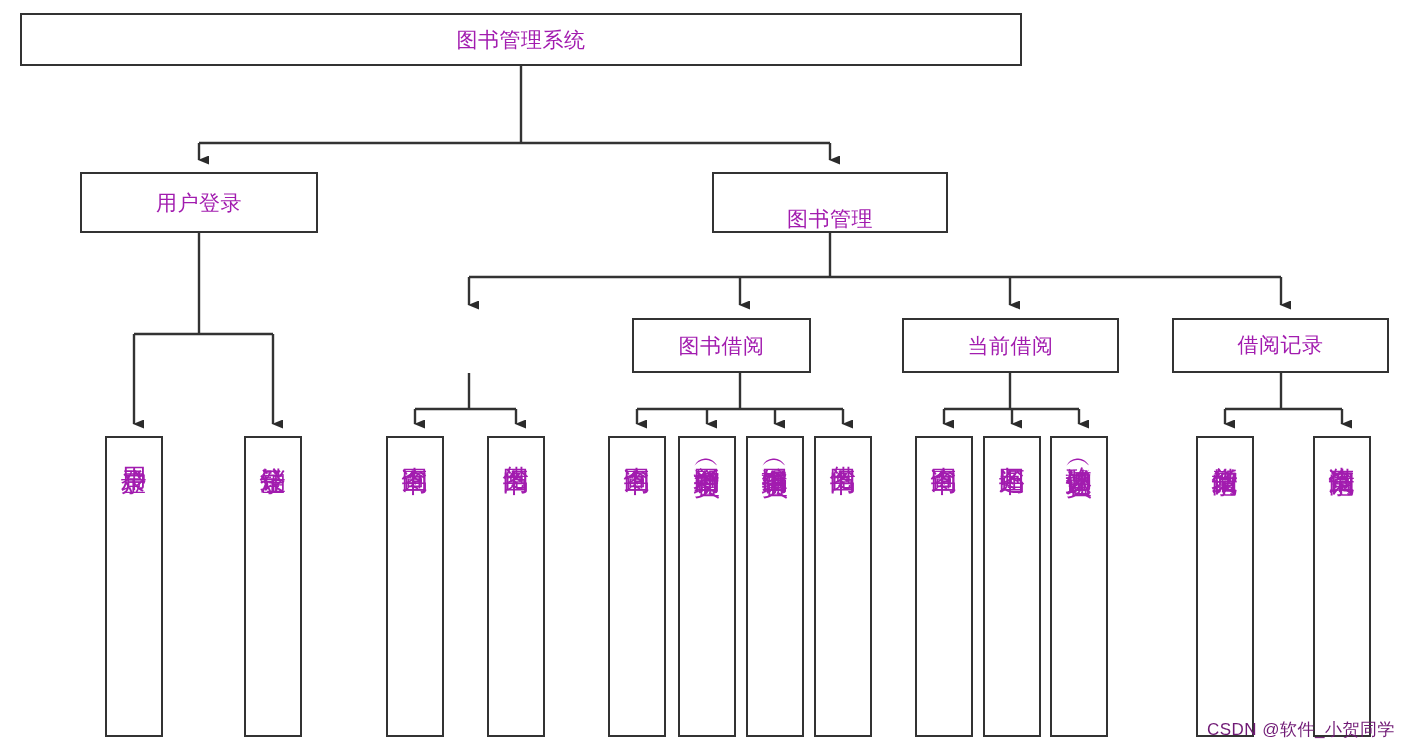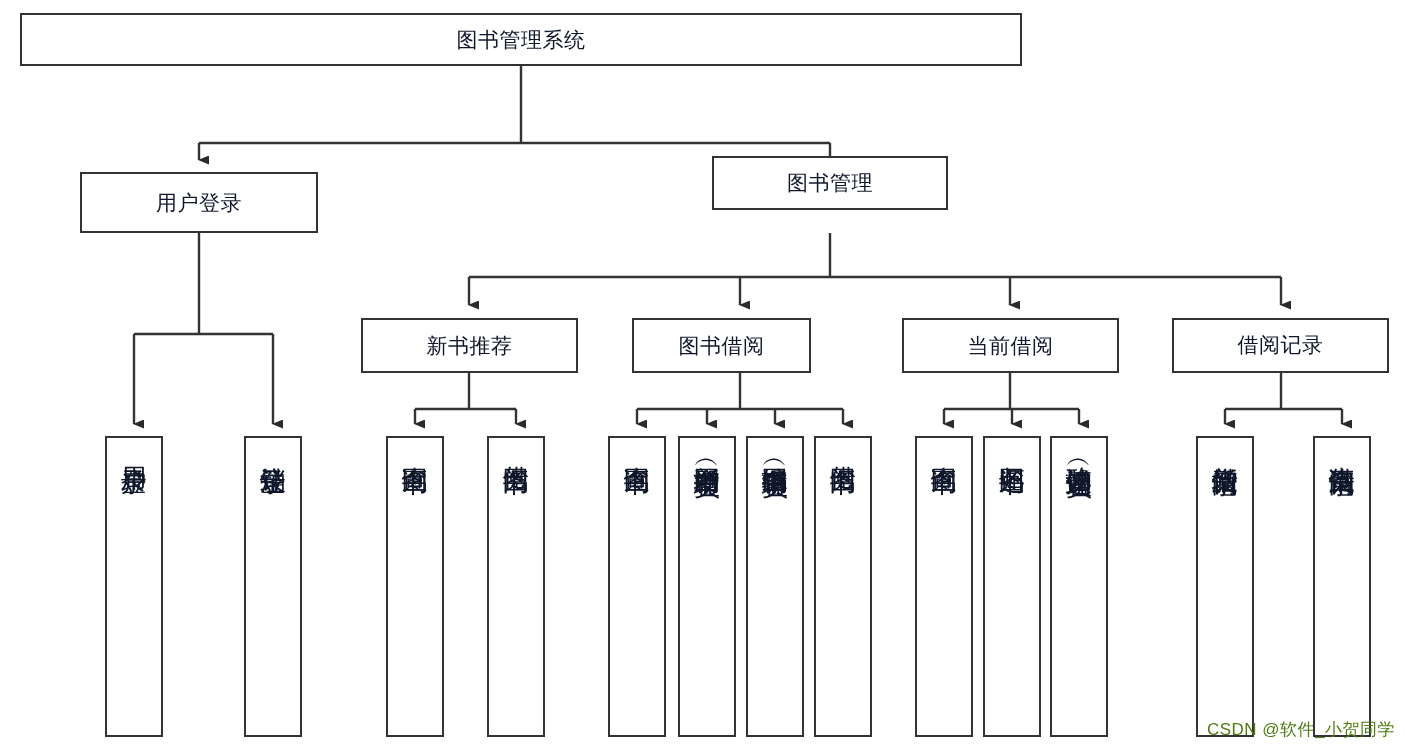--- a/index.html
+++ b/index.html
@@ -26,21 +26,21 @@
     pointer-events: none;
   }
   .node {
     position: absolute;
     box-sizing: border-box;
     background: #ffffff;
     border: 2px solid #333333;
     display: flex;
     align-items: center;
     justify-content: center;
-    color: #0f172a;
+    color: #a21caf;
   }
   .node .label {
     text-align: center;
     line-height: 1.12;
     white-space: nowrap;
   }
   .node.horiz .label {
     font-size: 21px;
     letter-spacing: 0.5px;
   }
@@ -54,21 +54,21 @@
     text-orientation: upright;
     font-size: 26px;
     line-height: 1.02;
     letter-spacing: 1px;
   }
   .watermark {
     position: absolute;
     right: 10px;
     bottom: 6px;
     font-size: 17px;
-    color: #4d7c0f;
+    color: #701a75;
     letter-spacing: 0.5px;
     white-space: nowrap;
   }
 </style>
 </head>
 <body>
 
 <div id="canvas">
 
   <svg id="wires" viewBox="0 0 1405 747" xmlns="http://www.w3.org/2000/svg">
@@ -122,27 +122,24 @@
   </svg>
 
   <div class="node horiz" style="left:20px; top:13px; width:1002px; height:53px;">
     <span class="label">图书管理系统</span>
   </div>
 
   <div class="node horiz" style="left:80px; top:172px; width:238px; height:61px;">
     <span class="label">用户登录</span>
   </div>
 
-  <div class="node horiz" style="left:712px; top:156px; width:236px; height:54px;">
+  <div class="node horiz" style="left:712px; top:172px; width:236px; height:61px;align-items:flex-end;">
     <span class="label">图书管理</span>
   </div>
 
-  <div class="node horiz" style="left:361px; top:318px; width:217px; height:55px;">
-    <span class="label">新书推荐</span>
-  </div>
 
   <div class="node horiz" style="left:632px; top:318px; width:179px; height:55px;">
     <span class="label">图书借阅</span>
   </div>
 
   <div class="node horiz" style="left:902px; top:318px; width:217px; height:55px;">
     <span class="label">当前借阅</span>
   </div>
 
   <div class="node horiz" style="left:1172px; top:318px; width:217px; height:55px;font-family:Liberation Serif, serif;">

